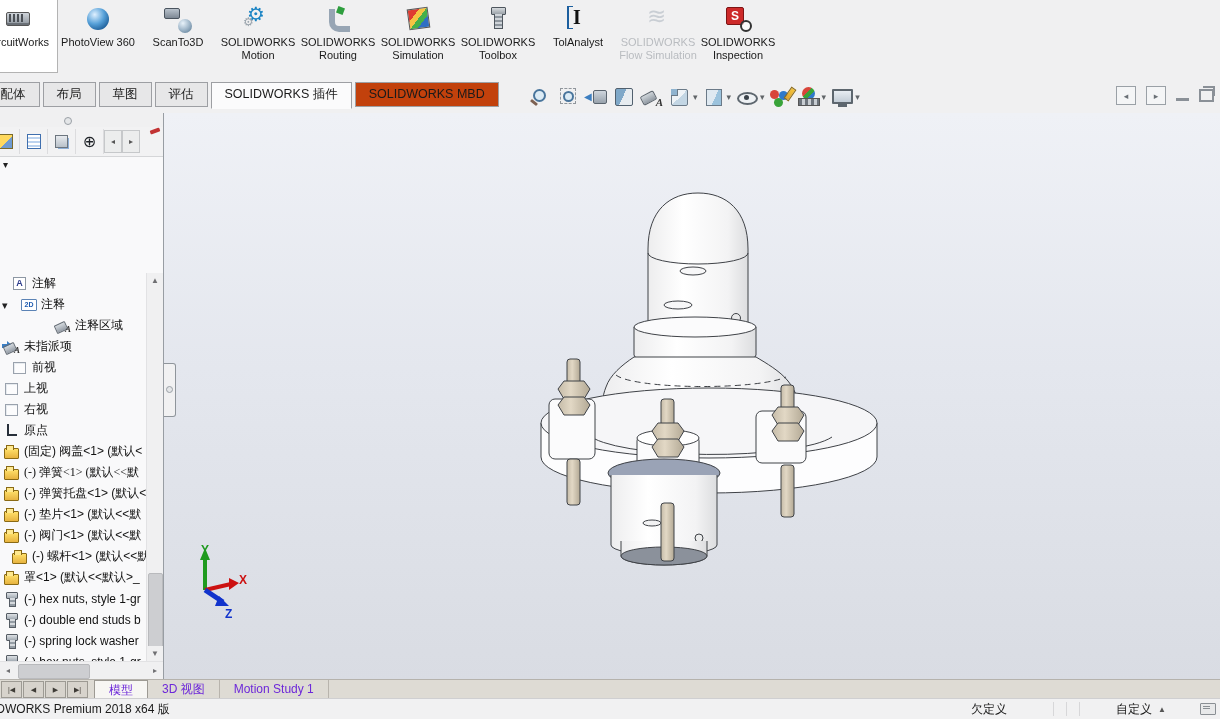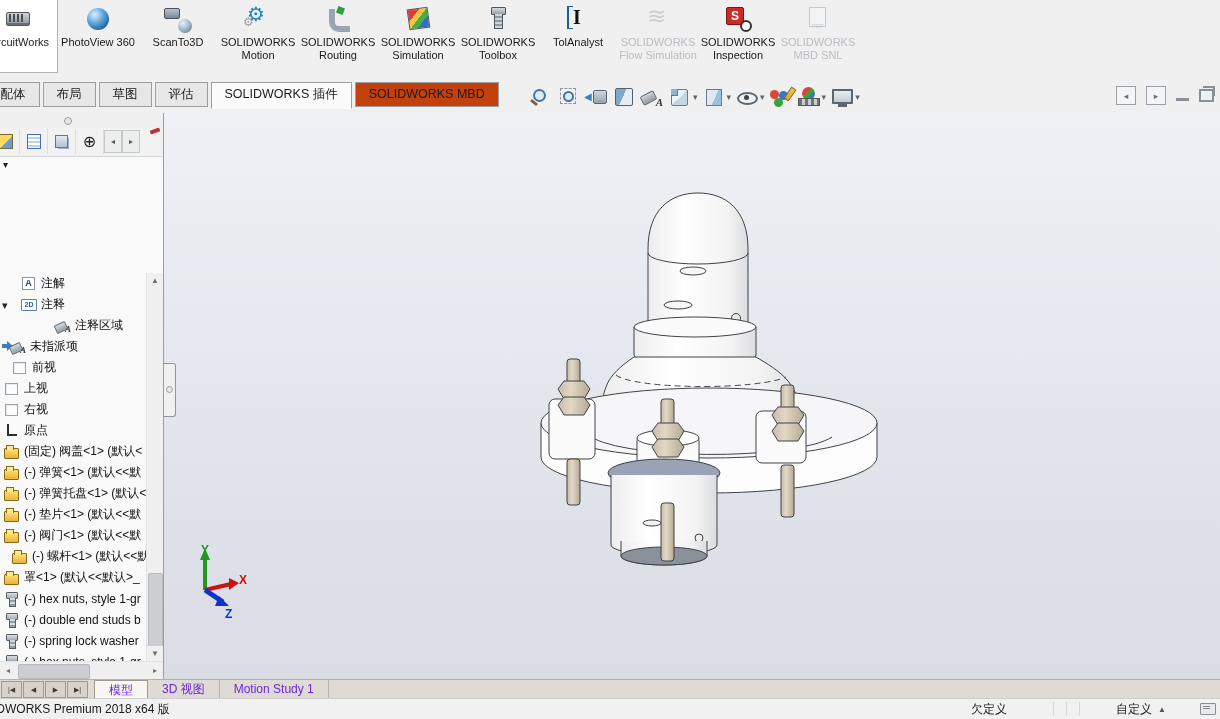--- a/index.html
+++ b/index.html
@@ -230,24 +230,20 @@
         <span class="ai-ico ai-flow"></span>
         <span class="ai-label">SOLIDWORKS Flow Simulation</span>
       </div>
 
 
       <div class="ai-item">
         <span class="ai-ico ai-inspection"></span>
         <span class="ai-label">SOLIDWORKS Inspection</span>
       </div>
 
-      <div class="ai-item is-disabled">
-        <span class="ai-ico ai-mbdsnl"></span>
-        <span class="ai-label">SOLIDWORKS MBD SNL</span>
-      </div>
     </div>
 
   <div id="tabstrip">
     <div class="ctabs">
 
         <div class="ctab t-cut">装配体</div>
 
         <div class="ctab">布局</div>
 
         <div class="ctab">草图</div>
@@ -339,39 +335,39 @@
 
           <div class="ph ph-dimxpert">⊕</div>
 
           <div class="ph ph-arrow">◂</div>
 
           <div class="ph ph-arrow">▸</div>
         </div>
       <div class="rootrow">▾</div>
       <div id="tree">
 
-          <div class="tree-row" style="padding-left: 0; margin-left: 21px;">
+          <div class="tree-row" style="padding-left: 12px;">
             <span class="tw"></span>
             <span class="ico ic-note"></span>
             <span class="tlabel">注解</span>
           </div>
 
           <div class="tree-row" style="padding-left: 21px;">
             <span class="tw ar-down"></span>
             <span class="ico ic-folder2d"></span>
             <span class="tlabel">注释</span>
           </div>
 
           <div class="tree-row" style="padding-left: 55px;">
             <span class="tw"></span>
             <span class="ico ic-annoview"></span>
             <span class="tlabel">注释区域</span>
           </div>
 
-          <div class="tree-row" style="padding-left: 10px;">
+          <div class="tree-row" style="padding-left: 4px;">
             <span class="tw ar-blue"></span>
             <span class="ico ic-annoview"></span>
             <span class="tlabel">未指派项</span>
           </div>
 
           <div class="tree-row" style="padding-left: 12px;">
             <span class="tw"></span>
             <span class="ico ic-plane"></span>
             <span class="tlabel">前视</span>
           </div>
@@ -393,21 +389,21 @@
             <span class="ico ic-origin"></span>
             <span class="tlabel">原点</span>
           </div>
 
           <div class="tree-row" style="padding-left: 4px;">
             <span class="tw"></span>
             <span class="ico ic-part"></span>
             <span class="tlabel">(固定) 阀盖&lt;1&gt; (默认&lt;</span>
           </div>
 
-          <div class="tree-row" style="padding-left: 4px;">
+          <div class="tree-row" style="padding-left: 4px; font-family: Liberation Serif, serif;">
             <span class="tw"></span>
             <span class="ico ic-part"></span>
             <span class="tlabel">(-) 弹簧&lt;1&gt; (默认&lt;&lt;默</span>
           </div>
 
           <div class="tree-row" style="padding-left: 4px;">
             <span class="tw"></span>
             <span class="ico ic-part"></span>
             <span class="tlabel">(-) 弹簧托盘&lt;1&gt; (默认&lt;</span>
           </div>

